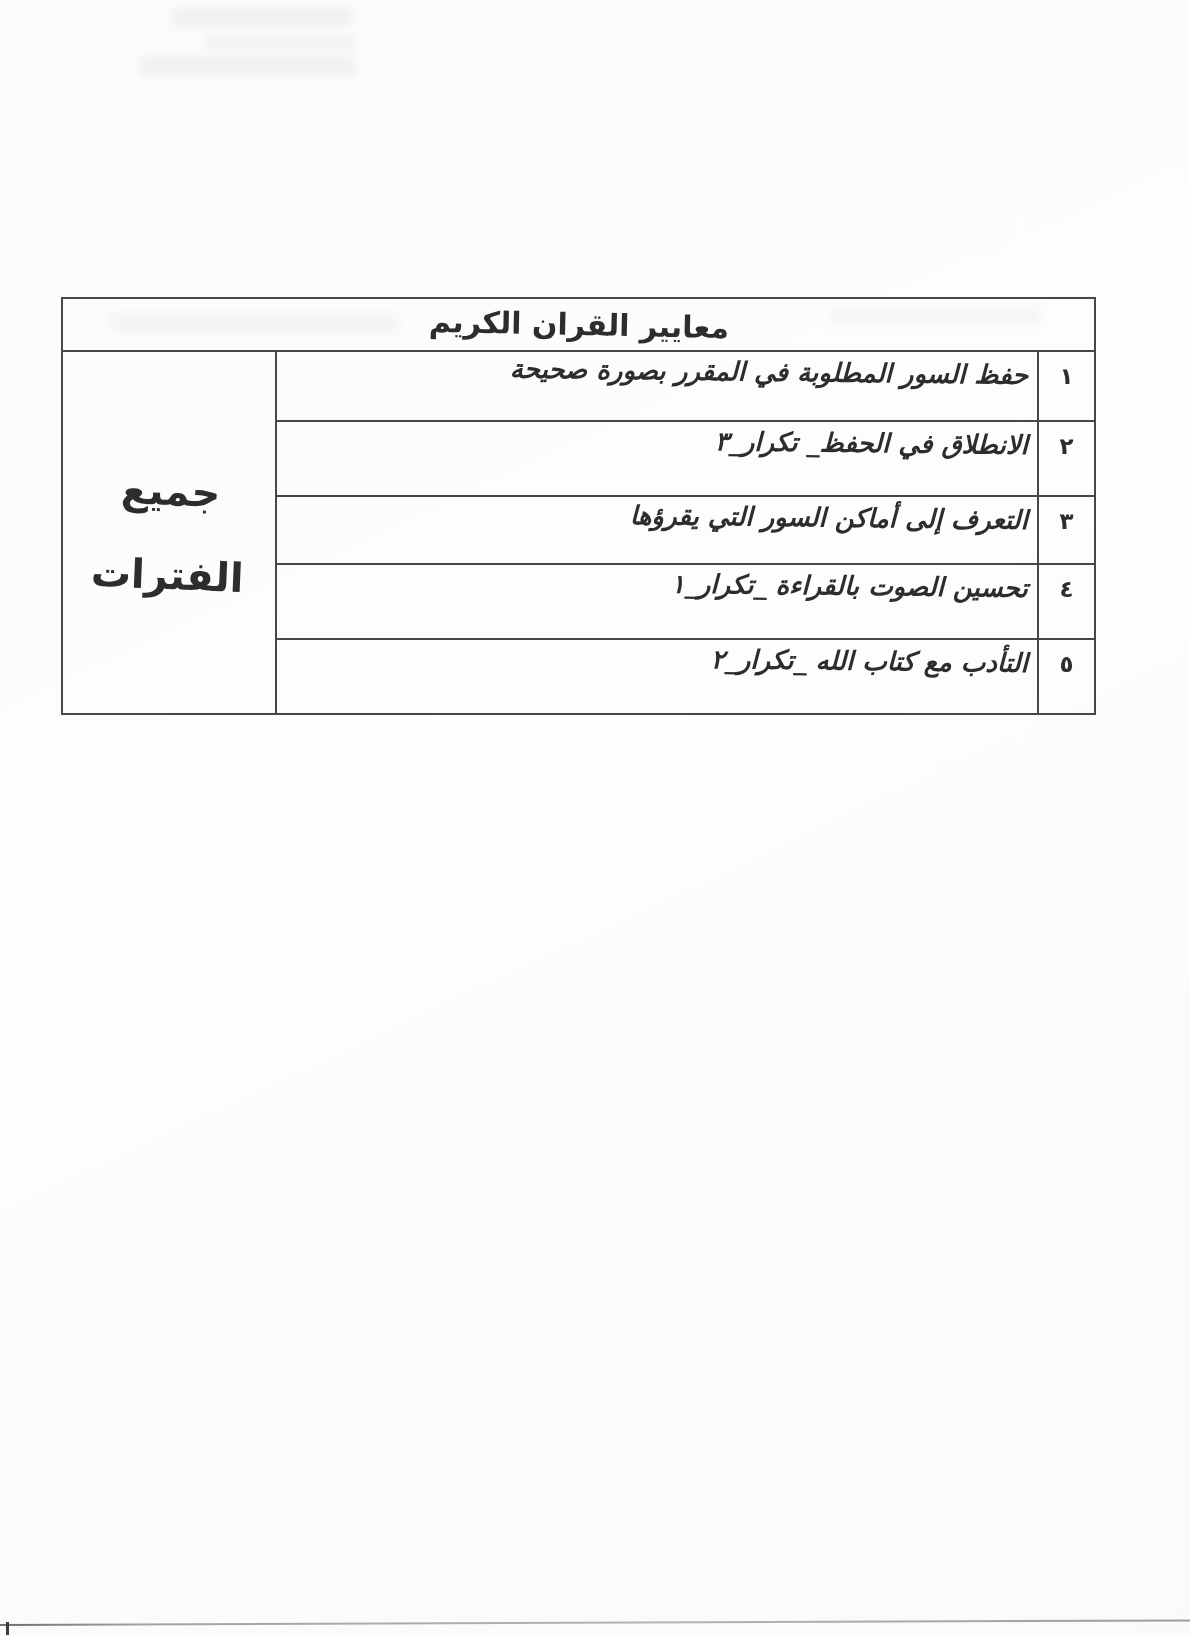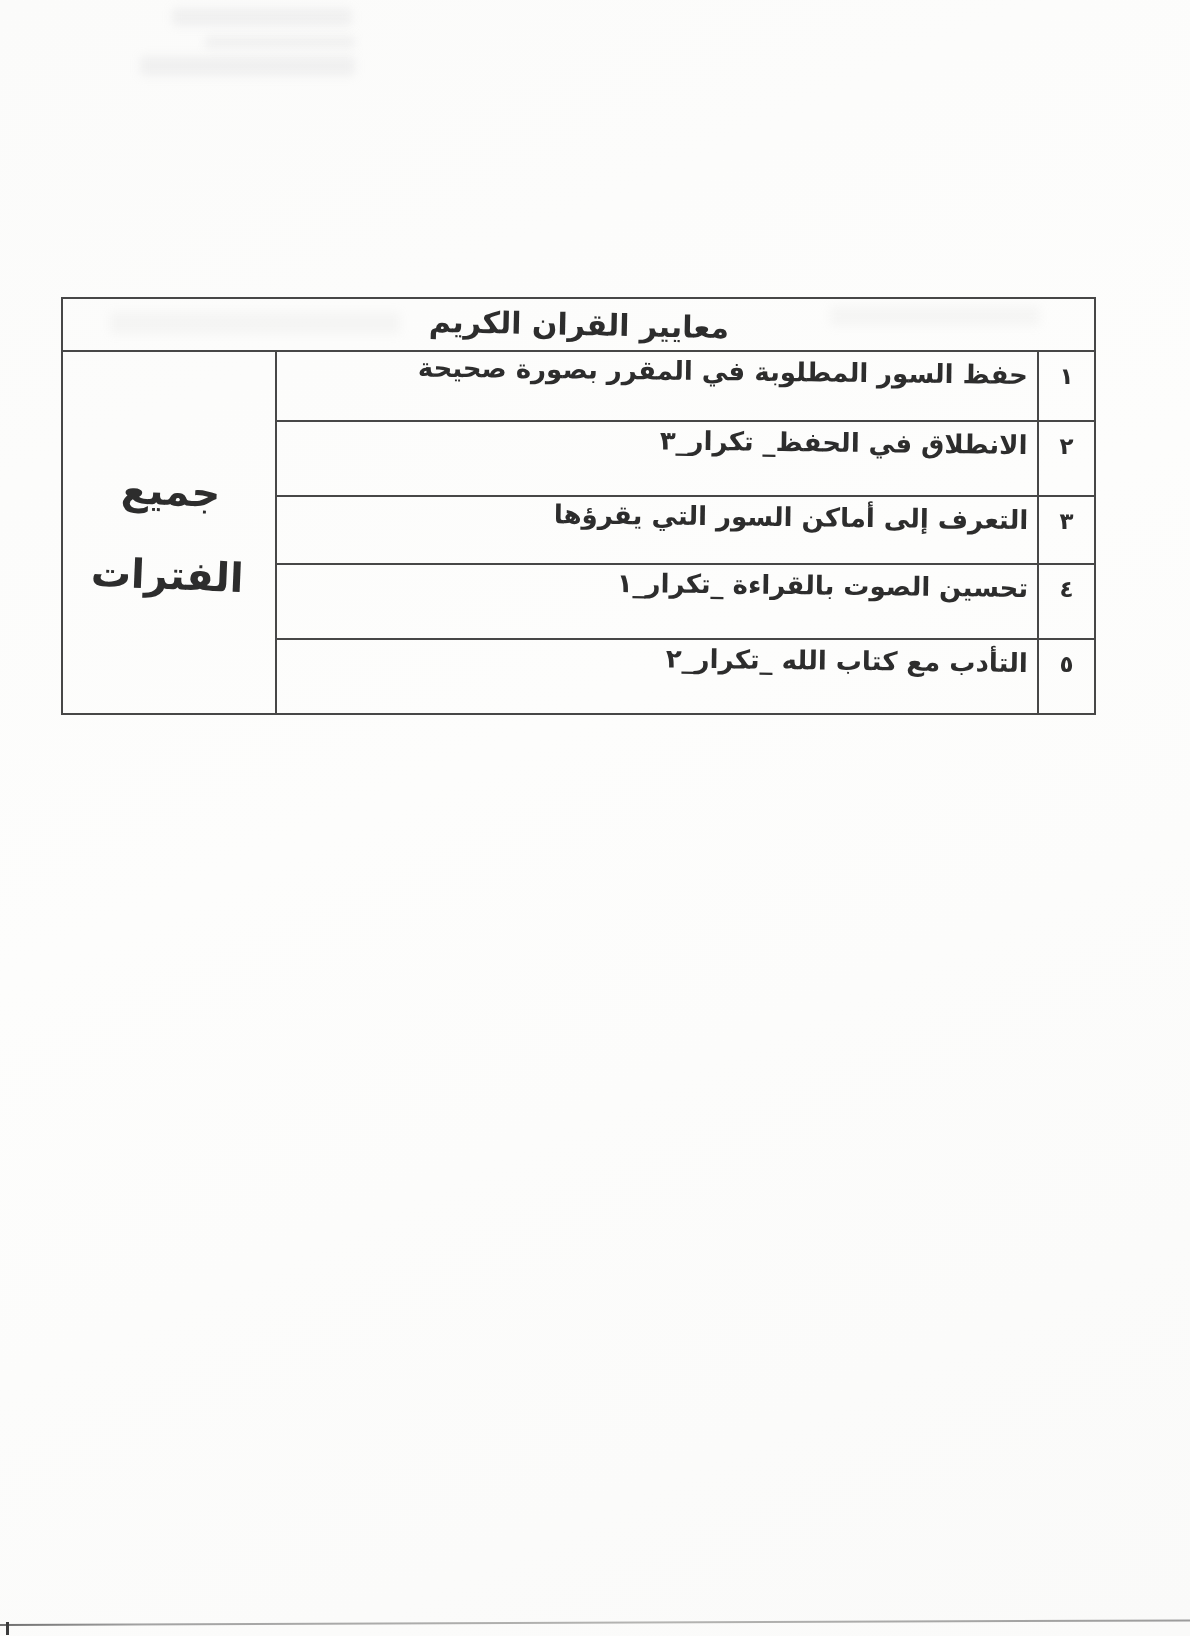--- a/index.html
+++ b/index.html
@@ -63,20 +63,21 @@
     text-align: center;
   }
   .num-text {
     display: inline-block;
     margin-top: 11px;
     font-weight: bold;
     font-size: 23px;
   }
   td.crit-cell {
     vertical-align: top;
+    font-style: italic;
   }
   .crit-text {
     display: inline-block;
     margin: 7px 9px 0 0;
     font-weight: bold;
     font-size: 26px;
     line-height: 1.25;
     transform: rotate(0.7deg);
     transform-origin: right top;
   }

